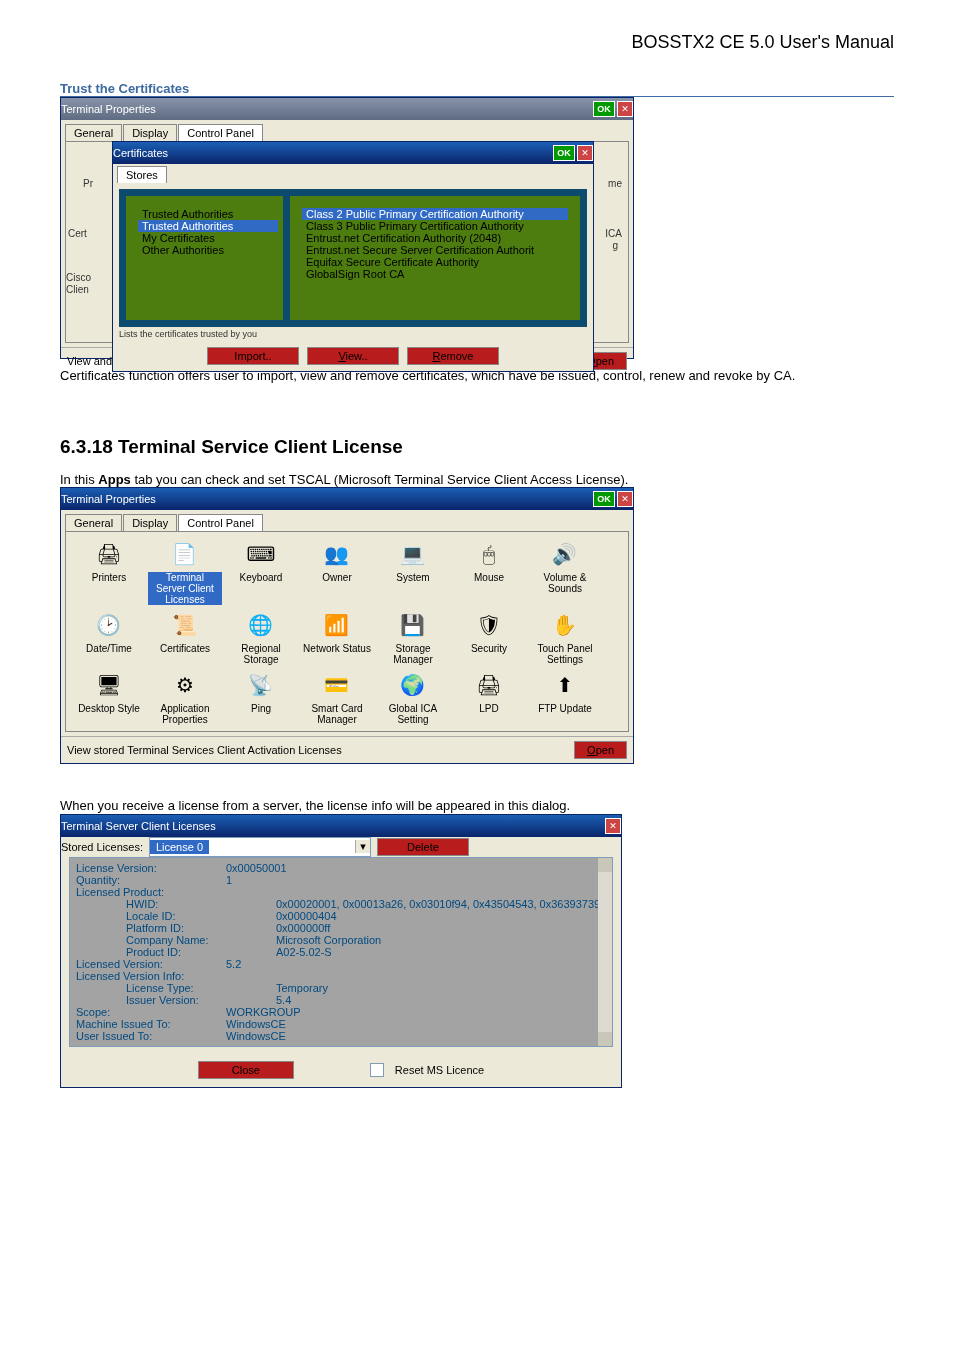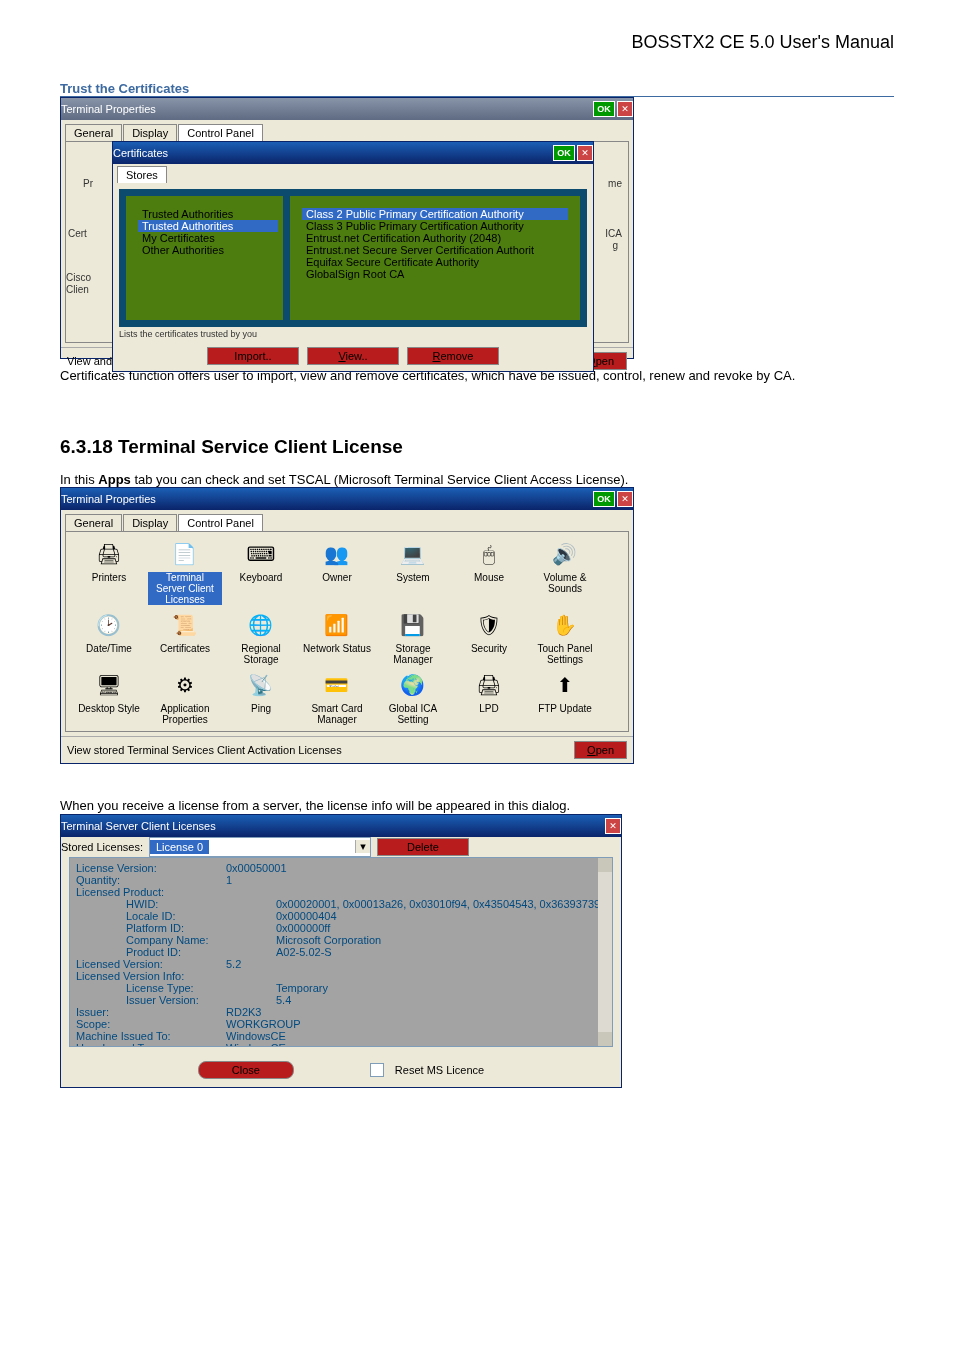--- a/index.html
+++ b/index.html
@@ -432,45 +432,41 @@
           </div>
           <div class="kv-row ind">
             <span class="k">License Type:</span>
             <span class="v">Temporary</span>
           </div>
           <div class="kv-row ind">
             <span class="k">Issuer Version:</span>
             <span class="v">5.4</span>
           </div>
           <div class="kv-row">
-            <span class="k">Issuer:</span>
-            <span class="v">RD2K3</span>
-          </div>
-          <div class="kv-row">
             <span class="k">Scope:</span>
             <span class="v">WORKGROUP</span>
           </div>
           <div class="kv-row">
             <span class="k">Machine Issued To:</span>
             <span class="v">WindowsCE</span>
           </div>
           <div class="kv-row">
             <span class="k">User Issued To:</span>
             <span class="v">WindowsCE</span>
           </div>
         </div>
 
       <div class="scroll-right">
         <div class="nub"></div>
         <div style="flex:1"></div>
         <div class="nub"></div>
       </div>
     </div>
     <div class="lic-bottom">
-      <span class="btn" style="width:70px;border-radius:8px;">Close</span>
+      <span class="btn" style="width:70px;">Close</span>
       <span style="width:60px;"></span>
       <div class="chk">
         <span class="box"></span>
         <span>Reset MS Licence</span>
       </div>
     </div>
   </div>
 
 </div>
 

